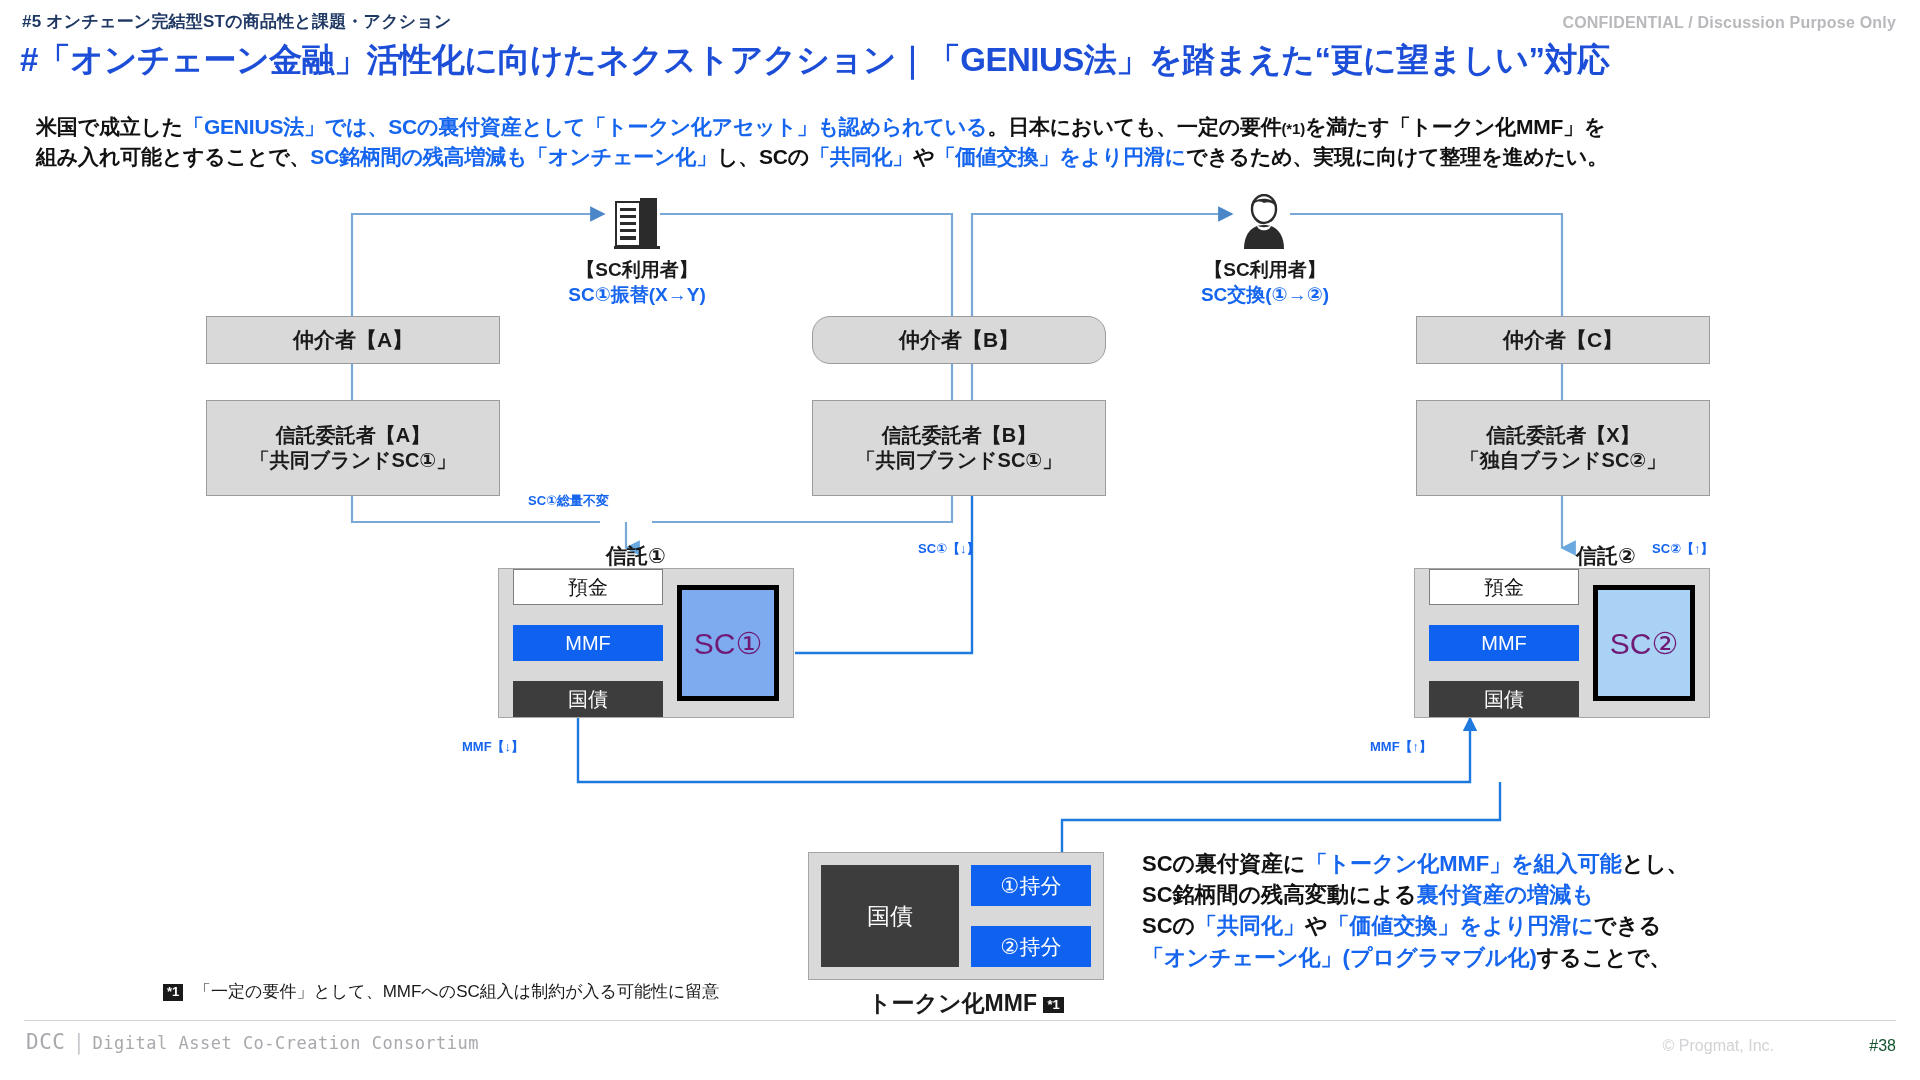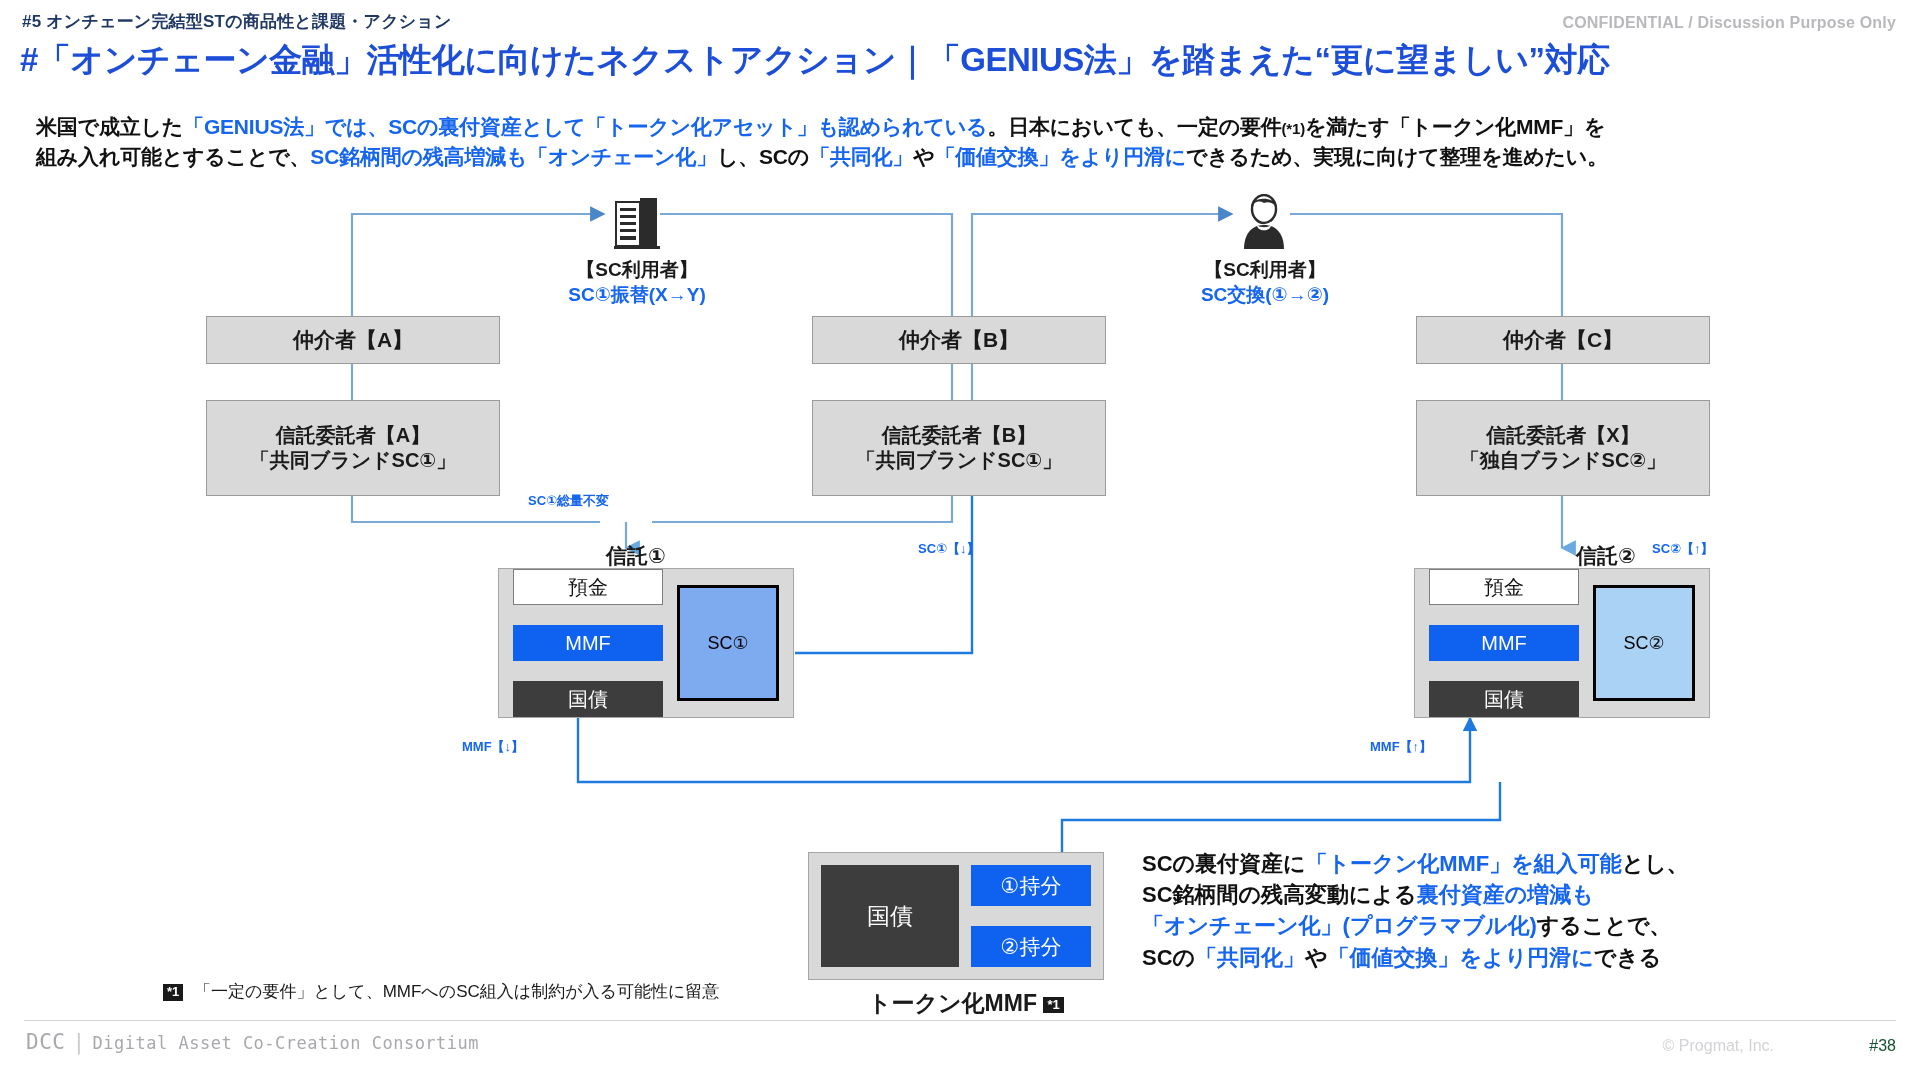--- a/index.html
+++ b/index.html
@@ -73,21 +73,21 @@
   .cell{
     height:36px;display:flex;align-items:center;justify-content:center;
     font-size:20px;font-weight:normal;box-sizing:border-box;
   }
   .cell.deposit{background:#ffffff;border:1px solid #7f7f7f;color:#111;}
   .cell.mmf{background:#0f62ef;color:#ffffff;}
   .cell.jgb{background:#3d3d3d;color:#ffffff;}
   .scbox{
     flex:1;align-self:stretch;margin:2px 0;
     display:flex;align-items:center;justify-content:center;
-    font-size:18px;color:#000000;border:3px solid #000000;
+    font-size:30px;color:#701a75;border:5px solid #000000;
   }
   .scbox.sc1{background:#7eaaf0;}
   .scbox.sc2{background:#a9d2f5;}
 
   
   .tokbox{
     position:absolute;background:#d9d9d9;border:1px solid #a6a6a6;
     display:flex;padding:12px;box-sizing:border-box;gap:12px;
   }
   .tokbox .jgbbig{
@@ -234,21 +234,21 @@
   <div class="caption" style="left:512px;top:258px;width:250px;">
     <span>【SC利用者】</span>
     <span class="blue">SC①振替(X→Y)</span>
   </div>
   <div class="caption" style="left:1140px;top:258px;width:250px;">
     <span>【SC利用者】</span>
     <span class="blue">SC交換(①→②)</span>
   </div>
 
   <div class="node" style="left:206px;top:316px;width:292px;height:46px;">仲介者【A】</div>
-  <div class="node" style="left:812px;top:316px;width:292px;height:46px;">仲介者【B】</div>
+  <div class="node" style="left:812px;top:316px;width:292px;height:46px;border-radius:18px;">仲介者【B】</div>
   <div class="node" style="left:1416px;top:316px;width:292px;height:46px;">仲介者【C】</div>
 
   <div class="node two" style="left:206px;top:400px;width:292px;height:94px;flex-direction:column;">
     <span>信託委託者【A】</span>
     <span>「共同ブランドSC①」</span>
   </div>
   <div class="node two" style="left:812px;top:400px;width:292px;height:94px;flex-direction:column;">
     <span>信託委託者【B】</span>
     <span>「共同ブランドSC①」</span>
   </div>
@@ -291,22 +291,22 @@
     </div>
   </div>
   <div class="blacklabel" style="left:868px;top:988px;font-size:23px;">
     <span>トークン化MMF</span>
     <span class="fnmark">*1</span>
   </div>
 
   <div class="annot">
     <div><span>SCの裏付資産に</span><span class="b">「トークン化MMF」を組入可能</span><span>とし、</span></div>
     <div><span>SC銘柄間の残高変動による</span><span class="b">裏付資産の増減も</span></div>
+    <div><span>SCの</span><span class="b">「共同化」</span><span>や</span><span class="b">「価値交換」をより円滑に</span><span>できる</span></div>
     <div><span class="b">「オンチェーン化」(プログラマブル化)</span><span>することで、</span></div>
-    <div><span>SCの</span><span class="b">「共同化」</span><span>や</span><span class="b">「価値交換」をより円滑に</span><span>できる</span></div>
   </div>
 
   <div class="footnote">
     <span class="fnmark">*1</span>
     <span class="txt">「一定の要件」として、MMFへのSC組入は制約が入る可能性に留意</span>
   </div>
 
   <div class="footdiv"></div>
   <div class="brand">
     <span>DCC</span><span class="bar">|</span><span class="sub">Digital Asset Co-Creation Consortium</span>

